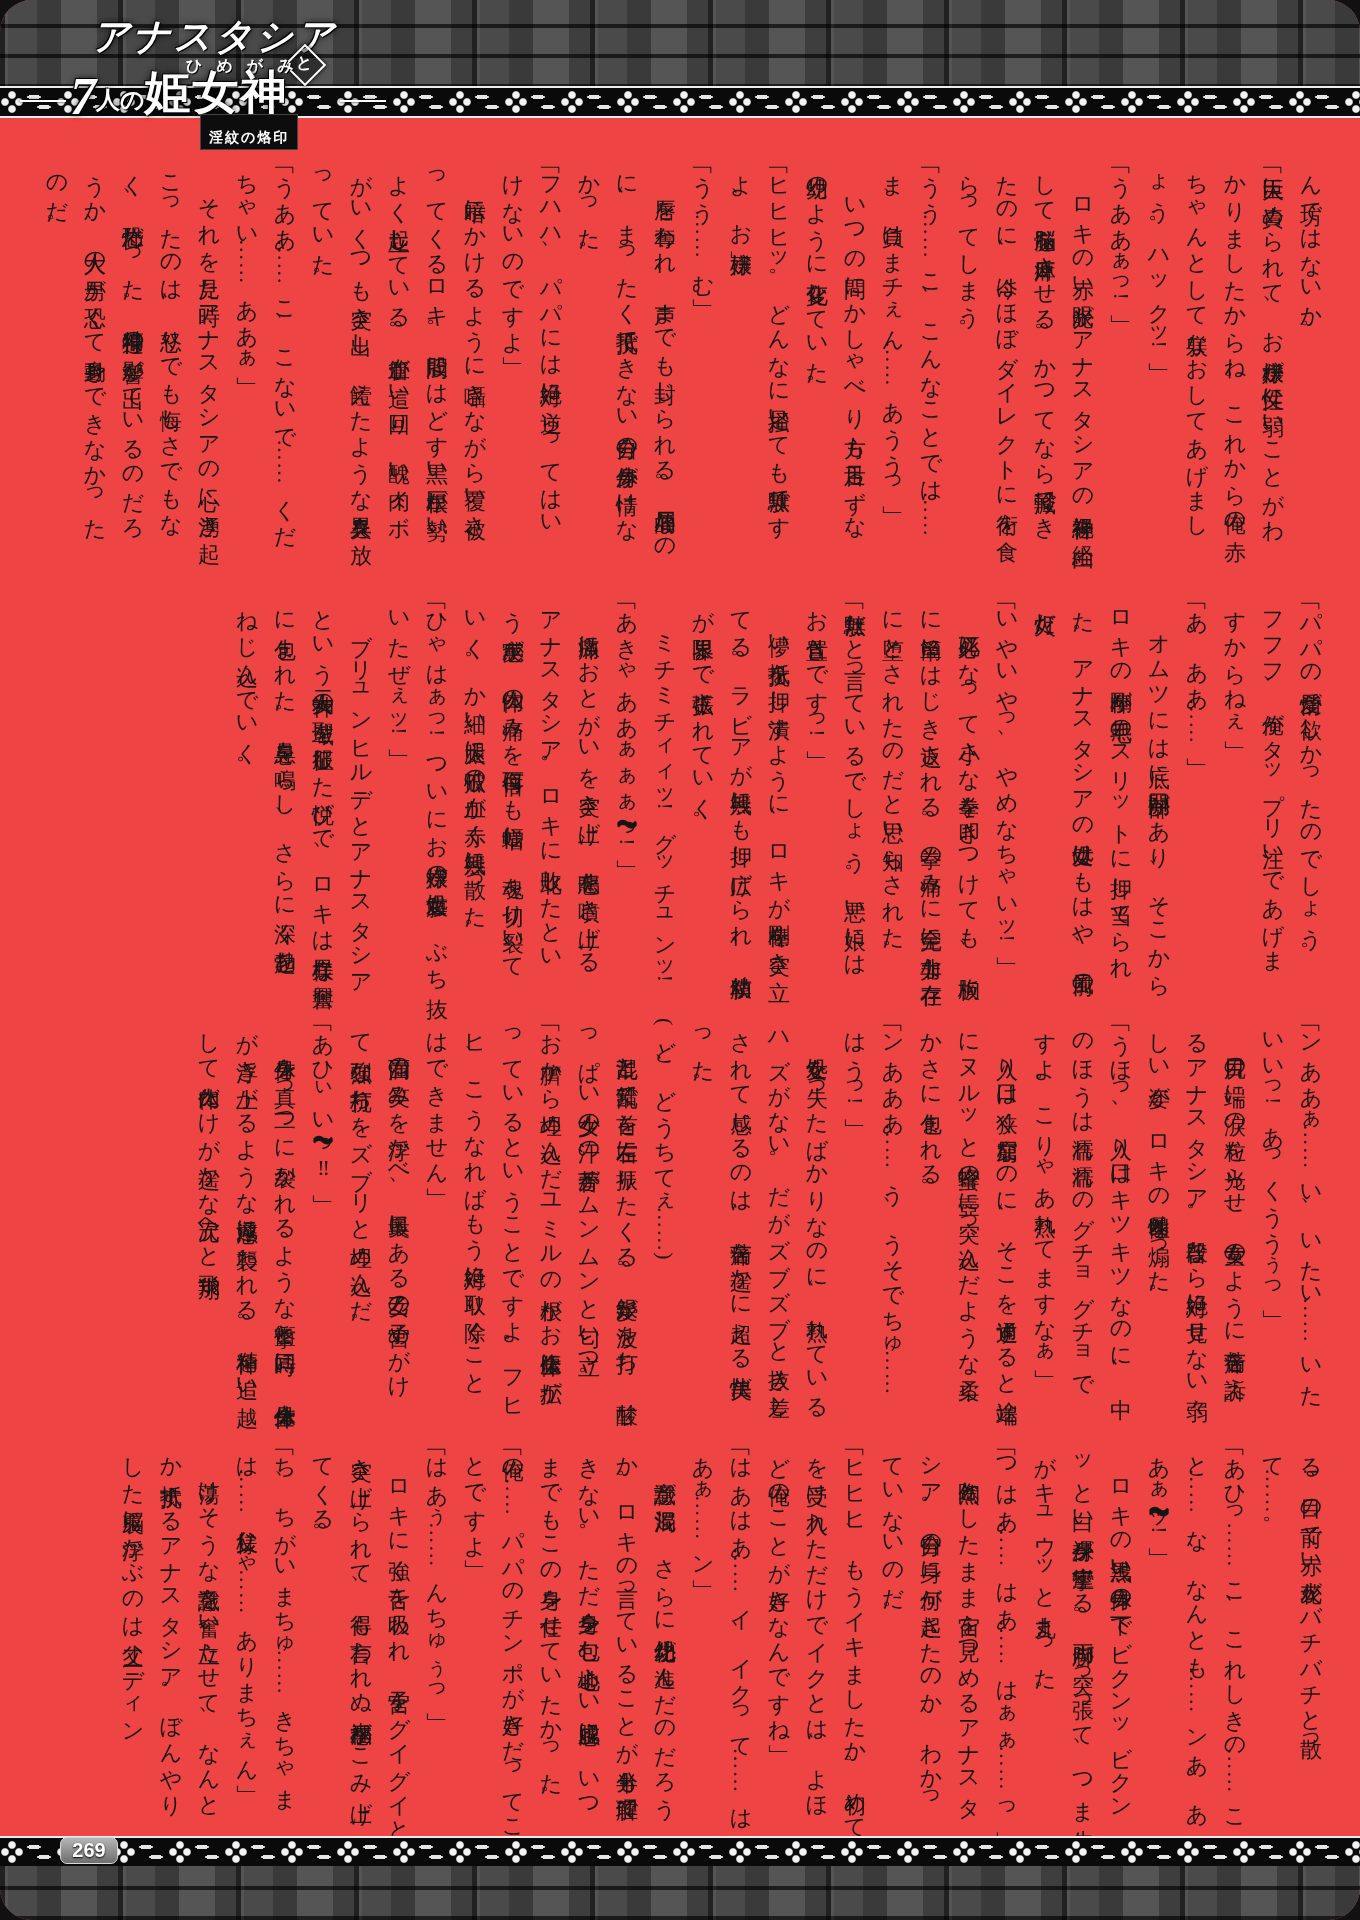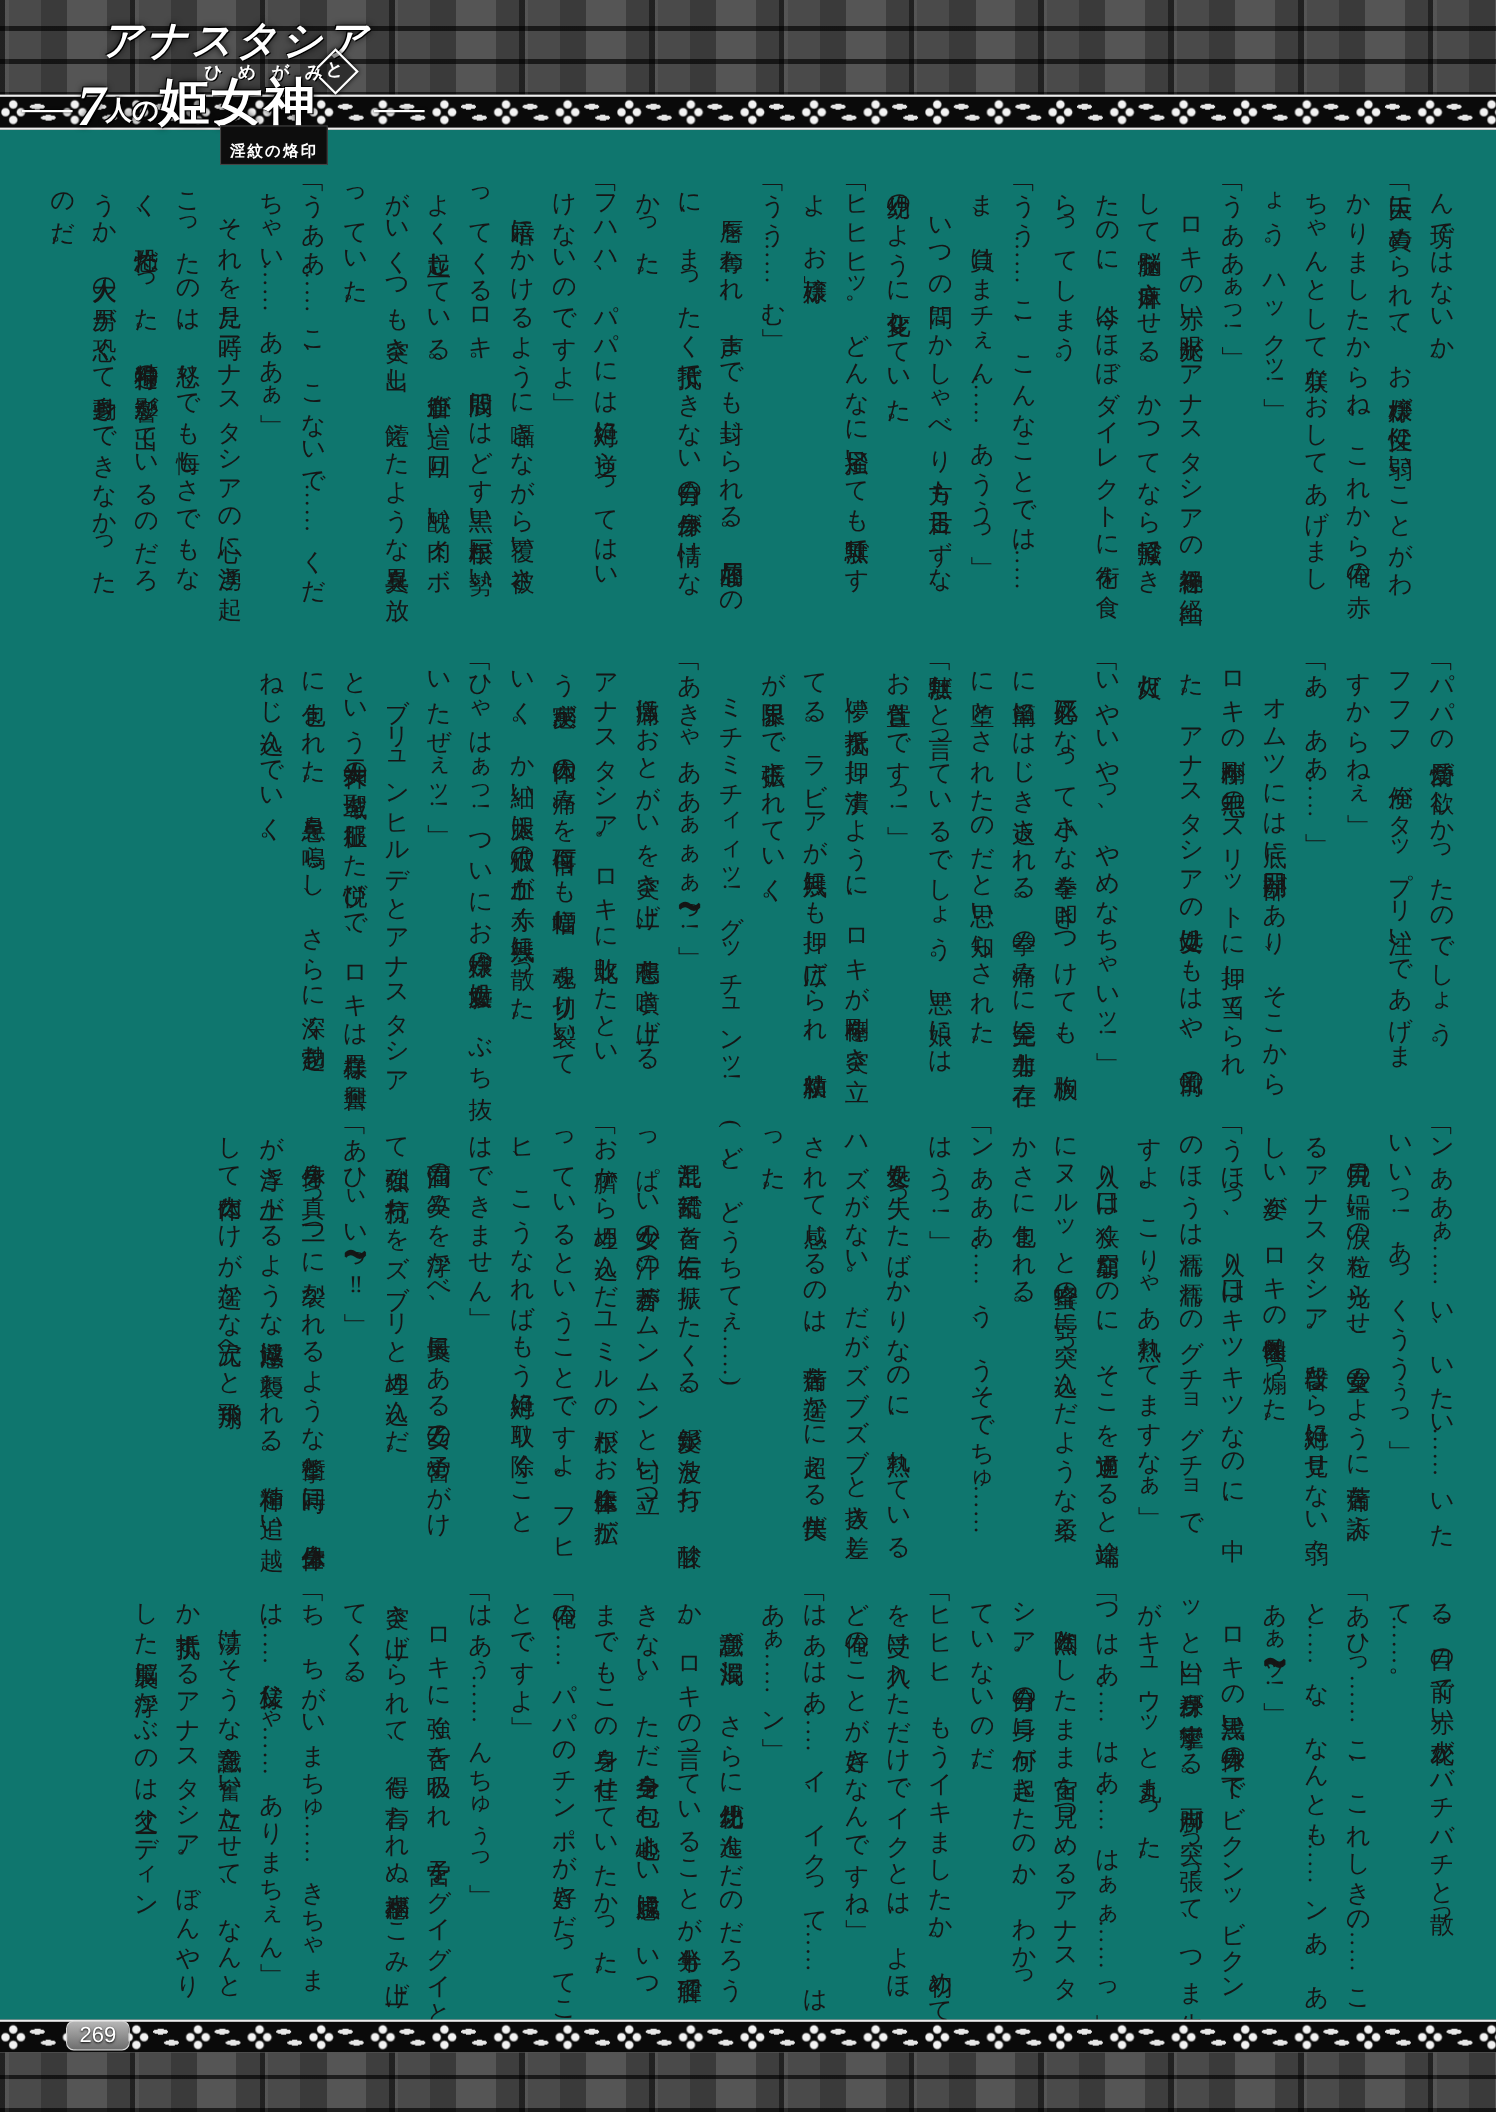--- a/index.html
+++ b/index.html
@@ -1,22 +1,23 @@
 <!DOCTYPE html>
 <html lang="ja"><head>
 <meta charset="utf-8">
 <style>
   html,body{margin:0;padding:0;background:#111;}
   .page{
     position:relative;
     width:1360px;height:1920px;
     margin:0 auto;
-    background:#0f766e;
+    background:#ef4444;
     overflow:hidden;
     font-family:"Liberation Serif","DejaVu Serif",serif;
+    border-radius:32px;
   }
   
   .brick{
     position:absolute;left:0;width:1360px;
     background-color:#424242;
     background-image:
       repeating-linear-gradient(90deg, rgba(0,0,0,.55) 0 5px, rgba(255,255,255,.06) 5px 8px, transparent 8px 118px),
       repeating-linear-gradient(0deg, rgba(0,0,0,.65) 0 4px, transparent 4px 30px),
       repeating-linear-gradient(90deg, #4a4a4a 0 37px, #3a3a3a 37px 61px, #555 61px 97px, #3e3e3e 97px 118px);
   }
@@ -105,21 +106,21 @@
   .band p{margin:0;padding:0;}
   .band p.ind{text-indent:23px;}
   
   .page-number{
     position:absolute;left:60px;top:1837px;width:56px;height:25px;
     background:linear-gradient(180deg,#b5b5b5,#6e6e6e);
     border:1px solid #d8d8d8;border-radius:7px;
     z-index:6;
     display:flex;align-items:center;justify-content:center;
     font-family:"Liberation Sans","DejaVu Sans",sans-serif;
-    font-size:20px;font-weight:normal;color:#fff;
+    font-size:20px;font-weight:bold;color:#fff;
     text-shadow:0 1px 2px #000;
   }
 </style>
 </head>
 <body>
 
 <div class="page">
 
   <div class="brick brick-top"></div>
   <div class="orn orn-top"></div>

